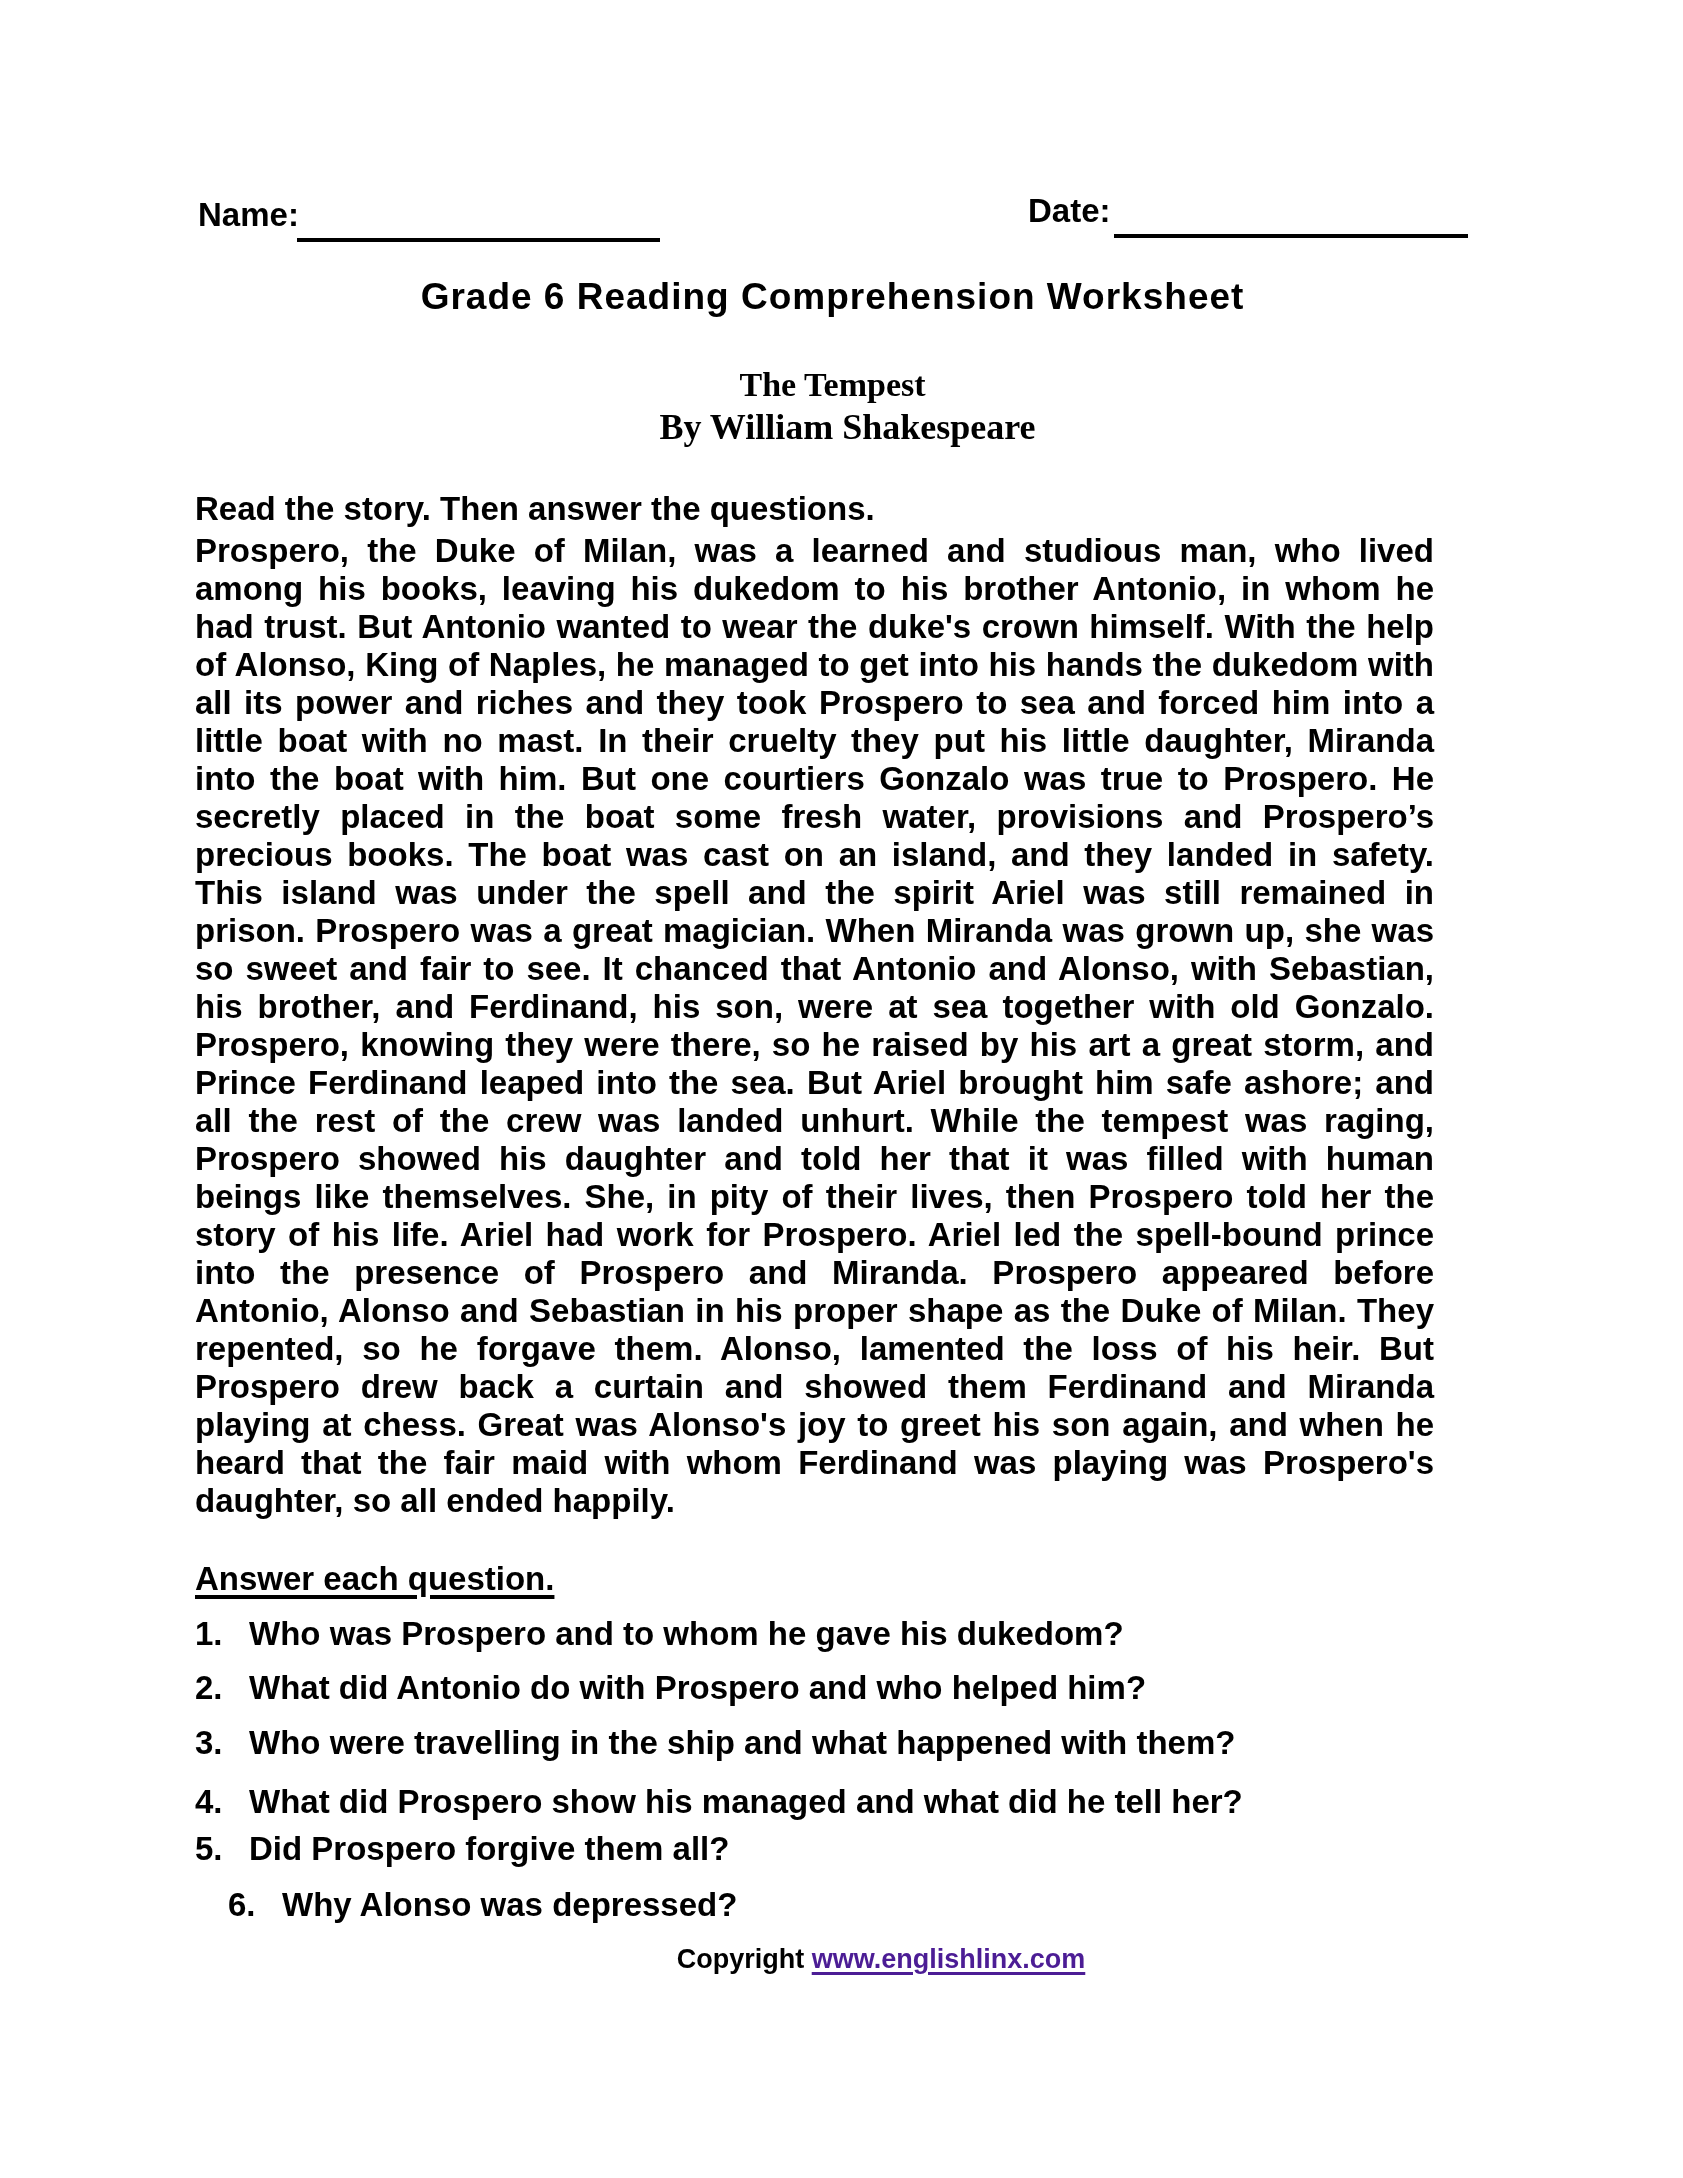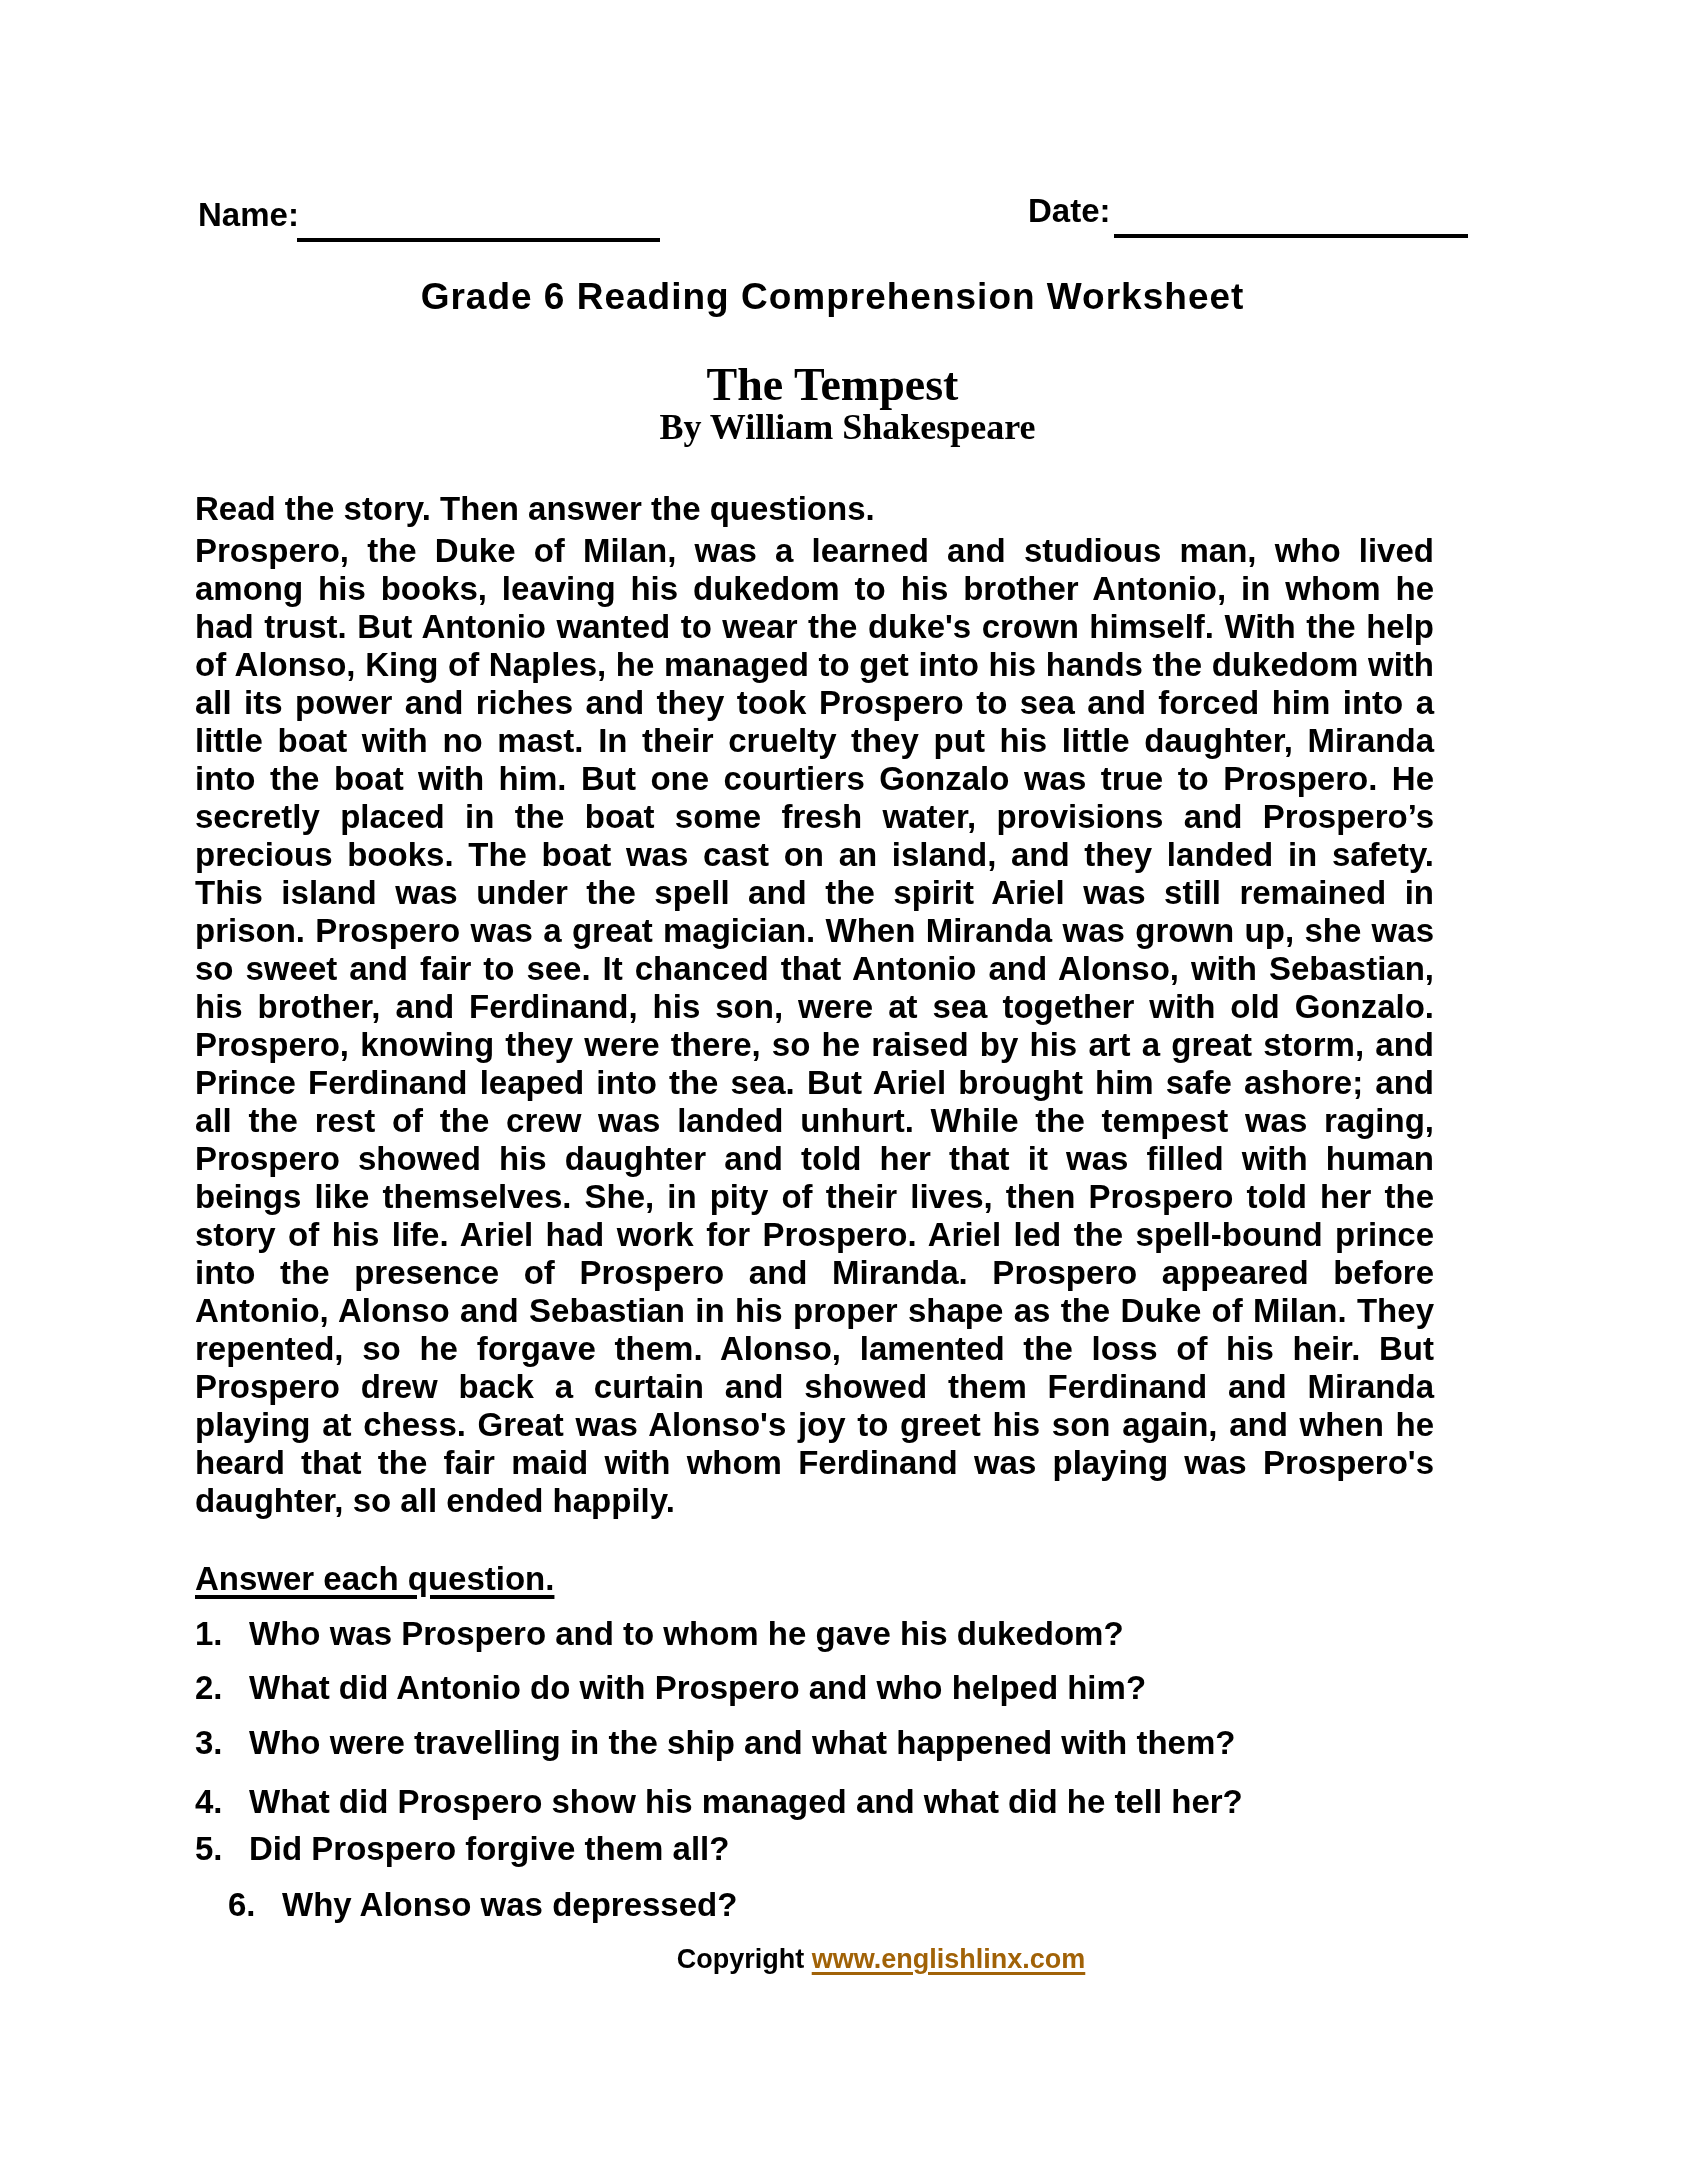--- a/index.html
+++ b/index.html
@@ -22,21 +22,21 @@
 
   
   .page-title{
     position:absolute;left:0;right:0;top:274px;
     text-align:center;font-size:37px;line-height:46px;letter-spacing:1px;
   }
   .story-title{
     position:absolute;left:0;right:0;top:357px;
     text-align:center;
     font-family:"Liberation Serif","DejaVu Serif",serif;
-    font-size:46px;line-height:55px;font-weight:700;
+    font-size:34px;line-height:55px;font-weight:700;
   }
   .story-byline{
     position:absolute;left:0;right:0;top:405px;
     text-align:center;
     font-family:"Liberation Serif","DejaVu Serif",serif;
     font-size:36px;line-height:44px;font-weight:700;margin-left:30px;
   }
 
   
   .read-instruction{position:absolute;left:195px;top:489px;font-size:33px;line-height:40px;}
@@ -69,21 +69,21 @@
   .questions-list div.question-item:nth-of-type(5){top:215px;}
   .questions-list div.question-item:nth-of-type(6){top:271px;margin-left:33px;}
   .question-number{display:inline-block;width:54px;}
 
   
   .copyright-line{
     position:absolute;left:97px;right:0;top:1942px;
     text-align:center;font-size:27px;line-height:34px;
   }
   .copyright-link{
-    color:#a16207;
+    color:#4c1d95;
     text-decoration:underline;
     text-decoration-thickness:3px;
     text-underline-offset:4px;
   }
 </style>
 </head>
 <body>
 
 <div class="page">
 

